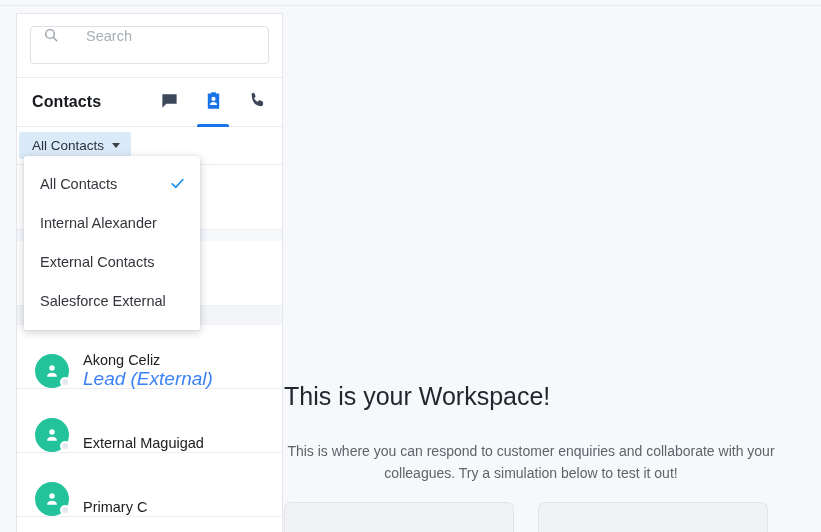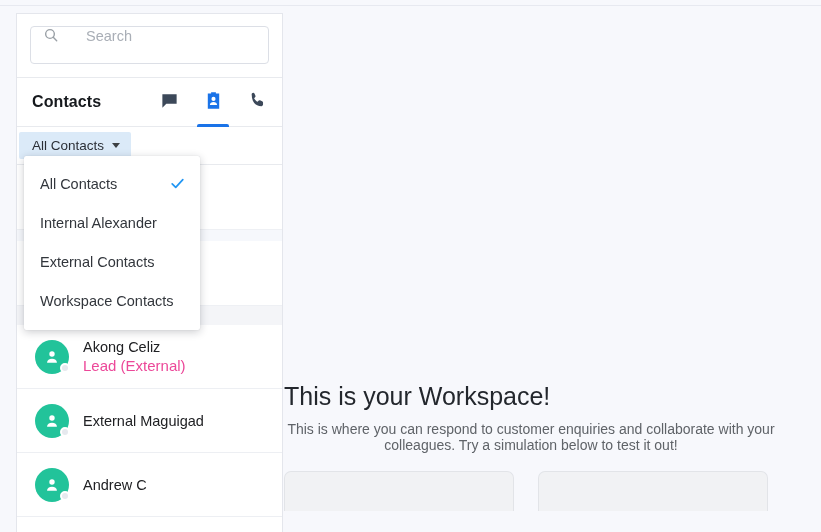--- a/index.html
+++ b/index.html
@@ -168,21 +168,21 @@
     align-items: center;
     padding-left: 18px;
     box-sizing: border-box;
     font-size: 11.5px;
     color: #4a4e55;
   }
 
   .contact-row {
     height: 64px;
     display: flex;
-    align-items: center;
+    align-items: flex-end;
     padding: 0 14px 0 18px;
     box-sizing: border-box;
     border-bottom: 1px solid #edeff3;
     cursor: pointer;
     background: #fff;
   }
   .avatar {
     position: relative;
     width: 34px; height: 34px;
     flex: 0 0 auto;
@@ -208,25 +208,26 @@
     box-sizing: border-box;
   }
   .contact-text { min-width: 0; }
   .contact-name {
     font-size: 14.5px;
     color: #202124;
     line-height: 18px;
     white-space: nowrap;
   }
   .contact-sub {
-    font-size: 15px;
-    color: #ec4899;
+    font-size: 19px;
+    color: #3b82f6;
     line-height: 18px;
     margin-top: 1px;
     white-space: nowrap;
+    font-style: italic;
   }
 
   
   .dropdown {
     position: absolute;
     left: 24px;
     top: 156px;
     width: 176px;
     background: #ffffff;
     box-shadow: 0 2px 9px rgba(20,25,35,0.22), 0 0 1px rgba(20,25,35,0.18);
@@ -269,23 +270,23 @@
     font-size: 25px;
     color: #23272d;
     margin-top: 375px;
     line-height: 30px;
     text-align: center;
   }
   .ws-sub {
     font-size: 14px;
     color: #5f6368;
     text-align: center;
-    line-height: 16px;
+    line-height: 22px;
     width: 494px;
-    margin-top: 10px;
+    margin-top: 29px;
   }
   .ws-cards {
     margin-top: 18px;
     display: flex;
     gap: 24px;
   }
   .ws-card {
     width: 230px;
     height: 40px;
     background: #f1f2f4;
@@ -402,21 +403,21 @@
         <div class="avatar">
           <div class="avatar-circle">
             <svg viewBox="0 0 24 24" width="18" height="18" fill="currentColor">
               <circle cx="12" cy="8" r="3.6"></circle>
               <path d="M5.4 19.6c0-3.3 3-5.2 6.6-5.2s6.6 1.9 6.6 5.2H5.4z"></path>
             </svg>
           </div>
           <span class="presence-dot"></span>
         </div>
         <div class="contact-text">
-          <div class="contact-name">Andrew C</div>
+          <div class="contact-name">Primary C</div>
         </div>
       </div>
     </div>
   </div>
 
   <div class="dropdown">
     <div class="dd-item">
       <span>All Contacts</span>
       <span class="dd-check">
         <svg viewBox="0 0 24 24" width="17" height="17" fill="none" stroke="currentColor" stroke-width="2.4" stroke-linecap="round" stroke-linejoin="round">
@@ -434,21 +435,21 @@
     </div>
     <div class="dd-item">
       <span>External Contacts</span>
       <span class="dd-check hidden">
         <svg viewBox="0 0 24 24" width="17" height="17" fill="none" stroke="currentColor" stroke-width="2.4" stroke-linecap="round" stroke-linejoin="round">
           <polyline points="4.5,12.5 9.5,17.5 19.5,6.5"></polyline>
         </svg>
       </span>
     </div>
     <div class="dd-item">
-      <span>Workspace Contacts</span>
+      <span>Salesforce External</span>
       <span class="dd-check hidden">
         <svg viewBox="0 0 24 24" width="17" height="17" fill="none" stroke="currentColor" stroke-width="2.4" stroke-linecap="round" stroke-linejoin="round">
           <polyline points="4.5,12.5 9.5,17.5 19.5,6.5"></polyline>
         </svg>
       </span>
     </div>
   </div>
 
   <div class="workspace">
     <div class="ws-title">This is your Workspace!</div>

